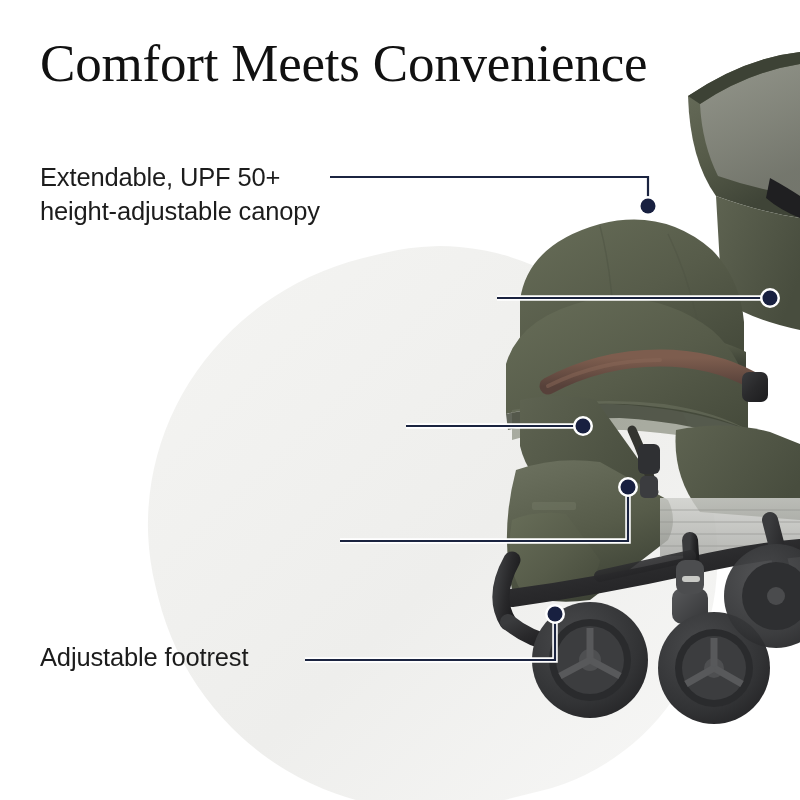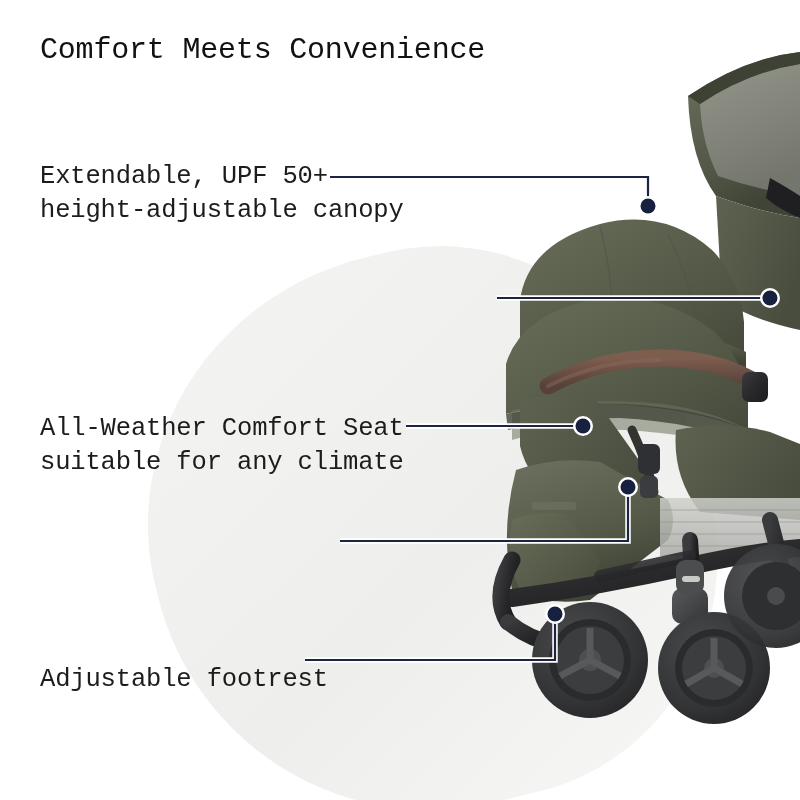--- a/index.html
+++ b/index.html
@@ -35,40 +35,39 @@
     left: 0; top: 0;
     width: 800px; height: 800px;
     z-index: 1;
   }
 
   
   .title {
     position: absolute;
     left: 40px;
     top: 34px;
-    font-family: Liberation Mono, monospace;
-    font-size: 30px;
+    font-family: Liberation Serif, serif;
+    font-size: 53px;
     line-height: 1.1;
     color: #111111;
     letter-spacing: -0.2px;
     white-space: nowrap;
     z-index: 5;
   }
 
   
   .label {
     position: absolute;
     left: 40px;
     font-size: 25.5px;
     line-height: 1.34;
     color: #1c1c1c;
     letter-spacing: -0.15px;
     z-index: 5;
     white-space: pre-line;
-    font-family: Liberation Mono, monospace;
   }
 
   
   .leaders {
     position: absolute;
     left: 0; top: 0;
     width: 800px; height: 800px;
     z-index: 4;
     pointer-events: none;
   }
@@ -282,19 +281,17 @@
       <path d="M305 660 L555 660 L555 614" stroke="#1b2440" stroke-width="2.2" fill="none"></path>
       <circle cx="555" cy="614" r="10" fill="#ffffff"></circle>
       <circle cx="555" cy="614" r="7.5" fill="#182040"></circle>
     </g>
   </svg>
 
   <div class="label" style="top:160px">Extendable, UPF 50+
 height-adjustable canopy</div>
 
 
-  <div class="label" style="top:412px">All-Weather Comfort Seat
-suitable for any climate</div>
-
-
-  <div class="label" style="top:663px">Adjustable footrest</div>
+
+
+  <div class="label" style="top:640px">Adjustable footrest</div>
 
 </div>
 
 </body></html>

